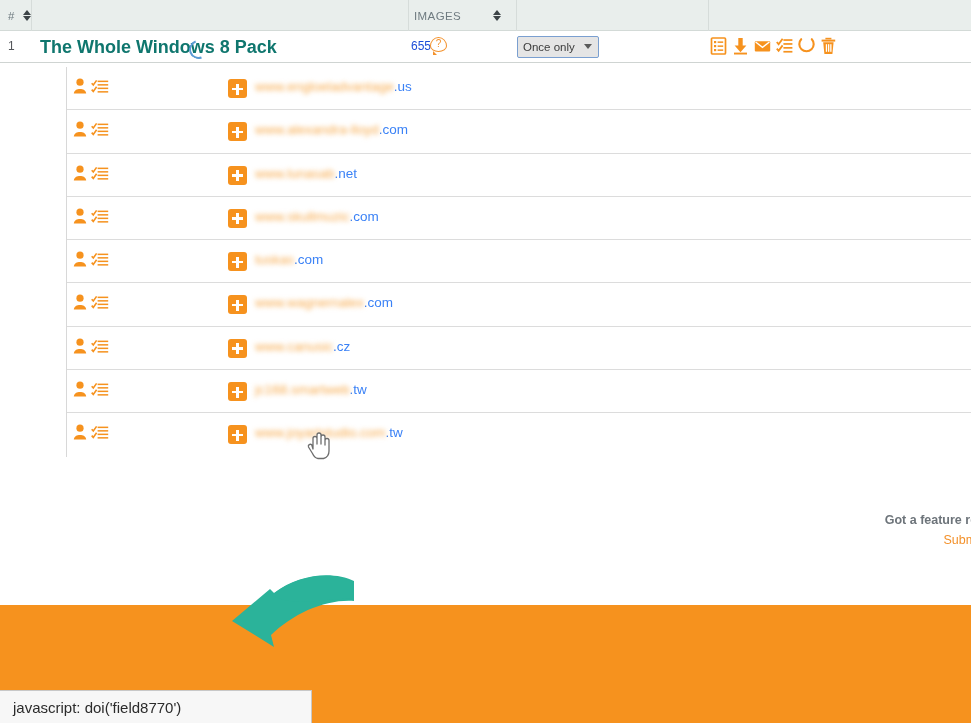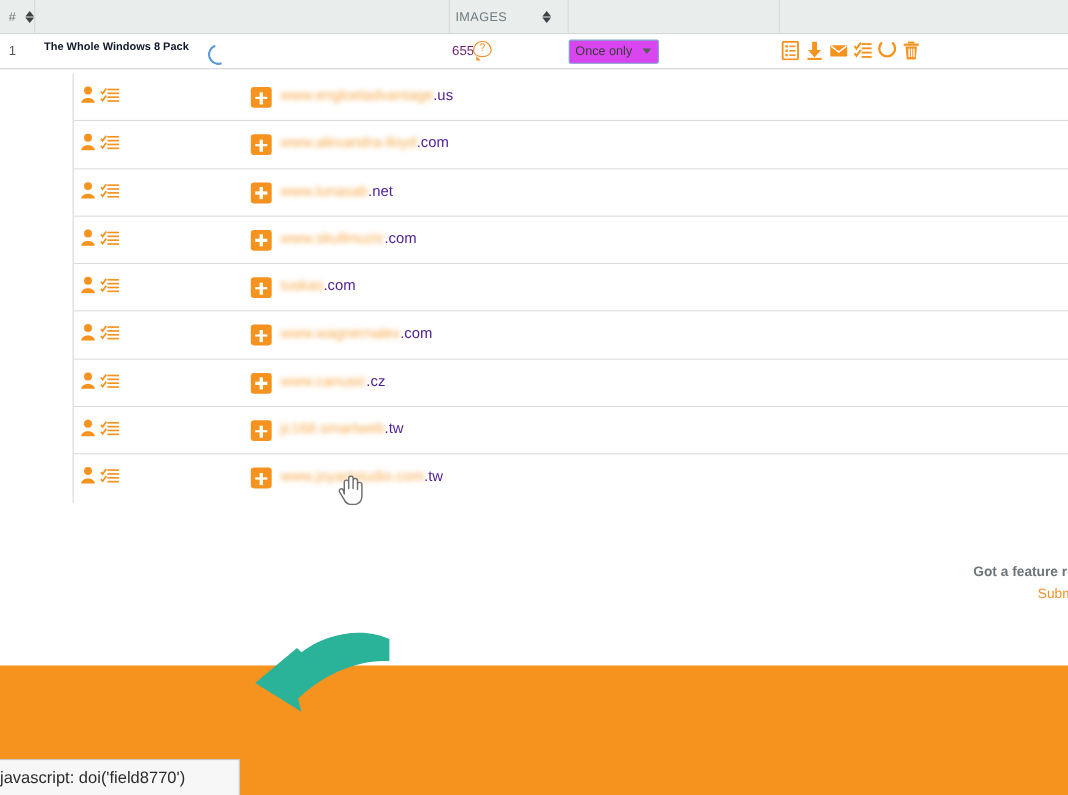--- a/index.html
+++ b/index.html
@@ -39,46 +39,46 @@
   .proj-row {
     position:absolute; left:0; top:31px; width:971px; height:32px;
     border-bottom:1px solid #cfd4d2;
     box-sizing:border-box;
   }
   .proj-index {
     position:absolute; left:8px; top:8px; font-size:12px; color:#53565a;
   }
   .proj-name {
     position:absolute; left:40px; top:6px;
-    font-size:10px; font-weight:bold; color:#0f172a; white-space:nowrap;
+    font-size:18px; font-weight:bold; color:#0f766e; white-space:nowrap;
   }
   .spinner {
     position:absolute; left:189px; top:40px; width:15px; height:15px;
     border:2px solid #5b9bd5; border-radius:50%;
     border-right-color:transparent; border-top-color:transparent;
     transform: rotate(25deg);
   }
-  .img-count { position:absolute; left:411px; top:39px; font-size:12px; color:#701a75; }
+  .img-count { position:absolute; left:411px; top:39px; font-size:12px; color:#1d4ed8; }
   .help-bubble {
     position:absolute; left:430px; top:37px; width:17px; height:15px;
     border:1.6px solid #f3912b; border-radius:50% 50% 50% 50%/60% 60% 40% 40%;
     box-sizing:border-box;
   }
   .help-bubble::after{
     content:"?"; position:absolute; left:0; right:0; top:-1px;
     text-align:center; font-size:10px; line-height:13px; color:#f3912b;
   }
   .help-bubble::before{
     content:""; position:absolute; left:2px; bottom:-4px;
     border-left:4px solid #f3912b; border-top:4px solid transparent;
     border-bottom:0; border-right:2px solid transparent;
   }
   .check-select {
     position:absolute; left:517px; top:36px; width:82px; height:22px;
-    border:1px solid #7a9fd0; background:#d946ef; border-radius:2px;
+    border:1px solid #7a9fd0; background:#e5e5e5; border-radius:2px;
     box-sizing:border-box;
     font-size:11.5px; color:#3b3b3b;
     display:flex; align-items:center; padding-left:5px;text-align:center;
   }
   .check-select .caret {
     position:absolute; right:6px; top:7px;
     width:0;height:0;border-left:4px solid transparent;border-right:4px solid transparent;
     border-top:5px solid #5a5a5a;
   }
 
@@ -107,21 +107,21 @@
   .plus-btn::before, .plus-btn::after{
     content:""; position:absolute; background:#fff;
   }
   .plus-btn::before{ left:4px; top:8.5px; width:11px; height:2.5px; }
   .plus-btn::after{ left:8.25px; top:4.5px; width:2.5px; height:11px; }
   .url-text{
     position:absolute; left:188px; top:12px;
     font-size:13.5px; color:#f7a94a; white-space:nowrap;
   }
   .url-text .blur{ filter: blur(2.6px); }
-  .url-text .tld{ color:#4c1d95; }
+  .url-text .tld{ color:#3b82f6; }
 
   
   .hand-cursor{ position:absolute; left:306px; top:430px; width:26px; height:30px; }
 
   
   .promo {
     position:absolute; right:0; top:513px; width:300px; text-align:right;
     padding-right:0; overflow:hidden;
   }
   .promo-line1{
@@ -138,24 +138,24 @@
   .orange-band{
     position:absolute; left:0; top:605px; width:971px; height:118px;
     background:#f6921e;
   }
 
   
   .arrow-wrap{ position:absolute; left:222px; top:565px; width:165px; height:115px; }
 
   
   .status-bar{
-    position:absolute; left:0; top:690px; width:218px; height:33px;
+    position:absolute; left:0; top:690px; width:312px; height:33px;
     background:#f7f7f7; border:1px solid #c8c8c8; border-left:none; border-bottom:none;
     box-sizing:border-box;
-    display:flex; align-items:center; padding-left:0;
+    display:flex; align-items:center; padding-left:13px;
     font-size:15px; color:#2b2b2b;
   }
 </style>
 </head>
 <body>
 
 <div id="root">
 
   <div class="tbl-head">
     <div class="th" style="left:8px; width:50px;">

